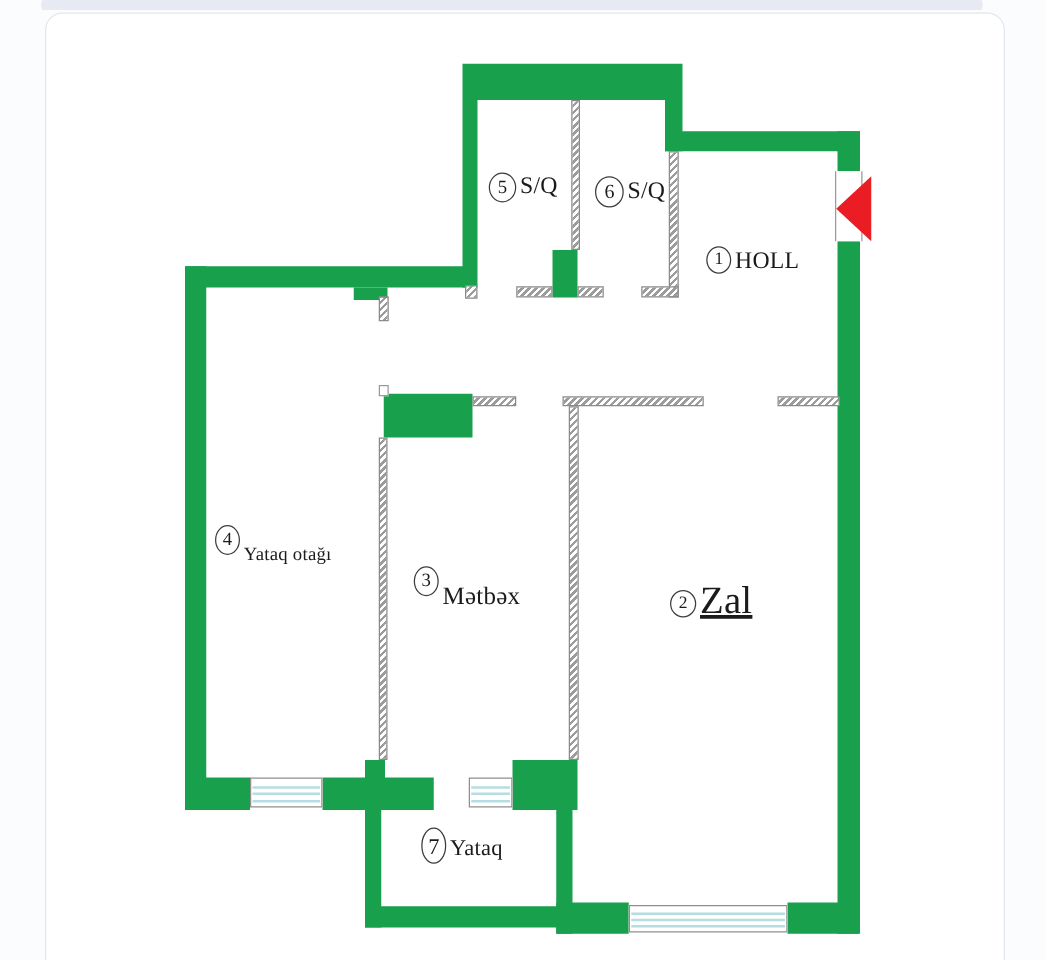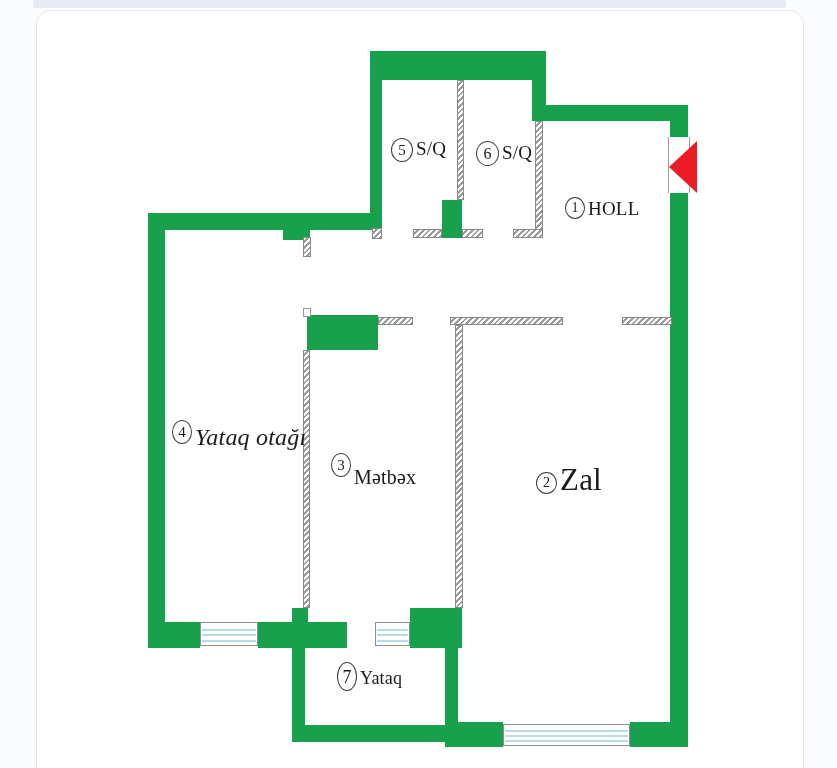--- a/index.html
+++ b/index.html
@@ -99,28 +99,28 @@
       <div class="room-label" style="left: 476px; top: 141px; color: rgb(27, 27, 27);">
         <span class="num-circle" style="width: 23px; height: 25px; margin-top: 0px; font-size: 16px;">6</span>
         <span class="room-name" style="font-size: 19px; margin-top: 2px;">S/Q</span>
       </div>
       <div class="room-label" style="left: 565px; top: 197px; color: rgb(27, 27, 27);">
         <span class="num-circle" style="width: 20px; height: 22px; margin-top: 0px; font-size: 14px;">1</span>
         <span class="room-name" style="font-size: 19px; margin-top: 2px;">HOLL</span>
       </div>
       <div class="room-label" style="left: 172px; top: 420px; color: rgb(27, 27, 27);">
         <span class="num-circle" style="width: 20px; height: 24px; margin-top: 0px; font-size: 15px;">4</span>
-        <span class="room-name" style="font-size: 24px; margin-top: 4px; font-style: italic;">Yataq otağı</span>
+        <span class="room-name" style="font-size: 15px; margin-top: 16px;">Yataq otağı</span>
       </div>
       <div class="room-label" style="left: 331px; top: 453px; color: rgb(27, 27, 27);">
         <span class="num-circle" style="width: 20px; height: 24px; margin-top: 0px; font-size: 15px;">3</span>
         <span class="room-name" style="font-size: 20px; margin-top: 13px;">Mətbəx</span>
       </div>
       <div class="room-label" style="left: 536px; top: 463px; color: rgb(27, 27, 27);">
         <span class="num-circle" style="width: 21px; height: 22px; margin-top: 9px; font-size: 14px;">2</span>
-        <span class="room-name" style="font-size: 31px; margin-top: 0px;">Zal</span>
+        <span class="room-name" style="font-size: 31px; margin-top: 0px; text-decoration: underline;">Zal</span>
       </div>
       <div class="room-label" style="left: 337px; top: 662px; color: rgb(27, 27, 27);">
         <span class="num-circle" style="width: 20px; height: 29px; margin-top: 0px; font-size: 18px;">7</span>
         <span class="room-name" style="font-size: 18px; margin-top: 7px;">Yataq</span>
       </div>
     </div>
 </div>
 
 </body></html>

